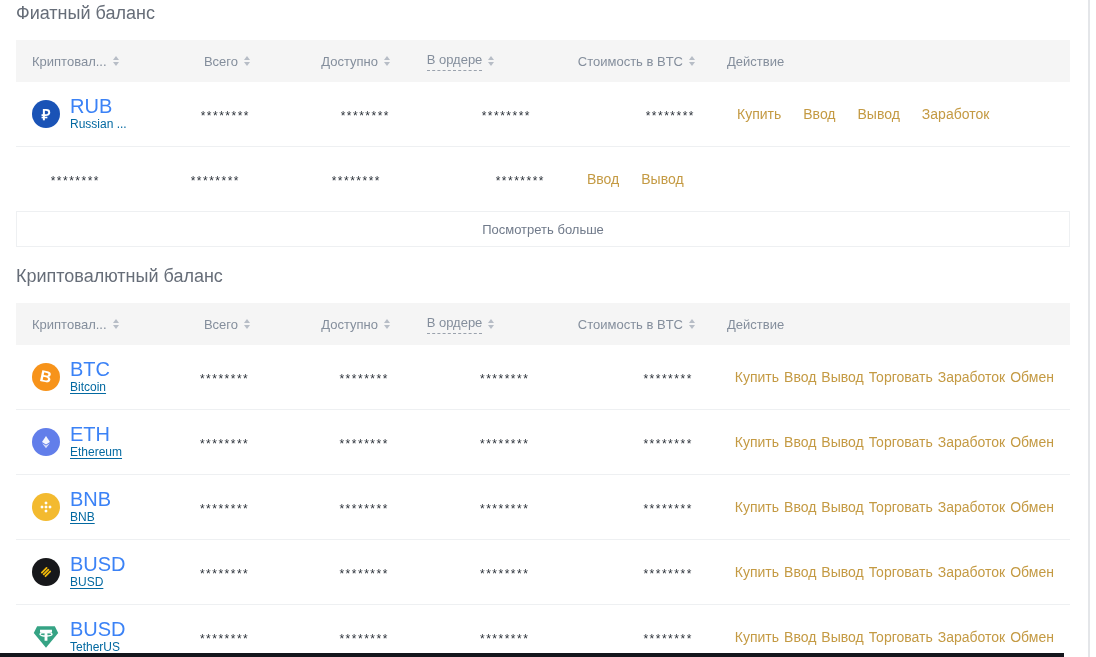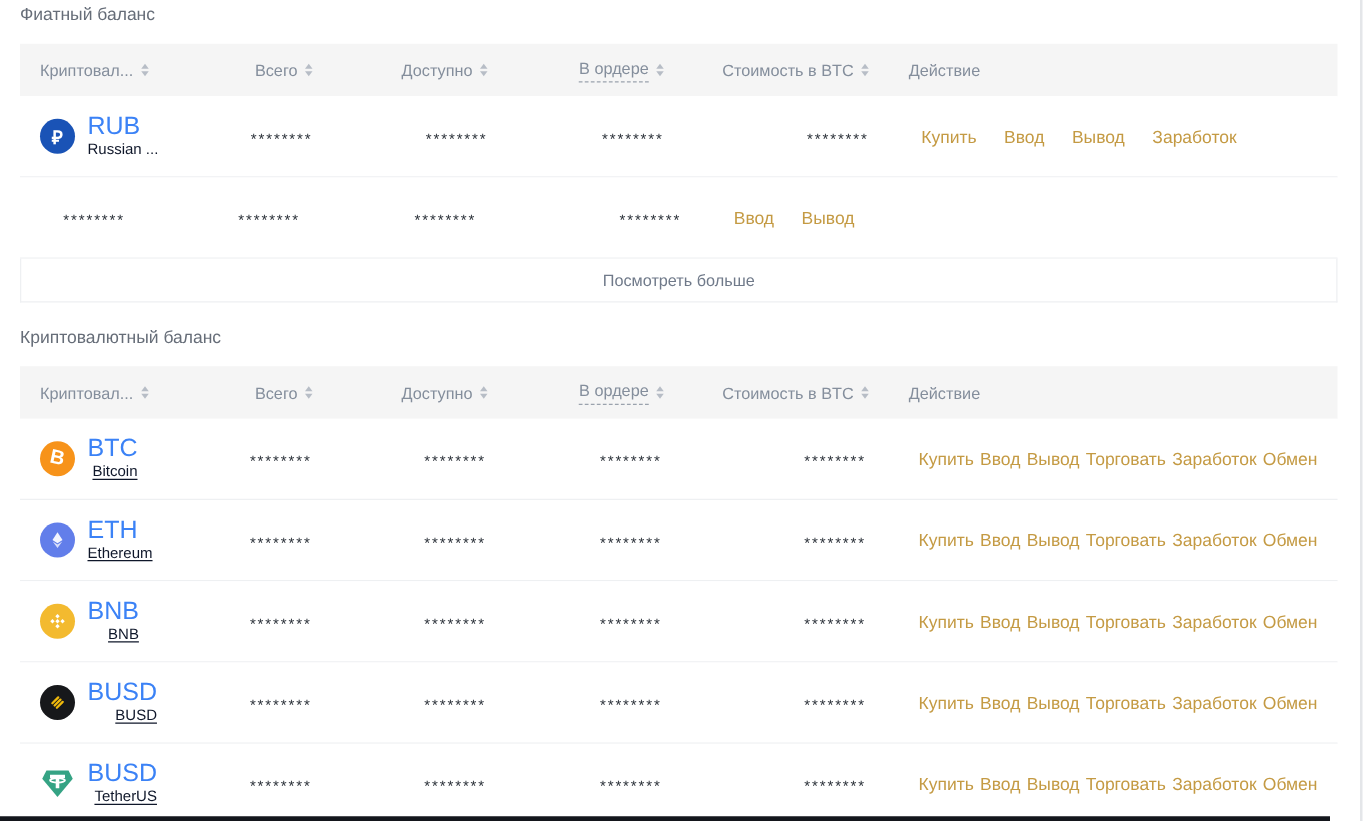--- a/index.html
+++ b/index.html
@@ -1,51 +1,51 @@
 <!DOCTYPE html>
 <html><head>
 <meta charset="utf-8">
 <style>
   * { box-sizing: border-box; margin: 0; padding: 0; }
   html,body { width:1096px; height:657px; background:#fff; overflow:hidden;
     font-family:"Liberation Sans", sans-serif; position:relative; }
   .content { position:absolute; left:16px; top:0; width:1054px; }
-  .section-title { font-size:14px; font-weight:400; color:#666d78; margin:3px 0 16px 0; }
+  .section-title { font-size:18px; font-weight:400; color:#666d78; margin:3px 0 16px 0; }
   .section-title.crypto { margin-top:19px; }
 
   .thead { display:flex; align-items:center; height:42px; background:#f5f5f5;
     padding:0 16px; font-size:13px; color:#848e9c; }
   .th { display:flex; align-items:center; white-space:nowrap; }
   .trow { display:flex; align-items:center; height:65px; padding:0 16px;
     border-bottom:1px solid #eef0f2; background:#fff; }
 
   .c1 { width:150px; }
   .c2 { width:68px;  justify-content:flex-end; text-align:right; }
   .c3 { width:140px; justify-content:flex-end; text-align:right; }
-  .c4 { width:141px; justify-content:flex-end; text-align:right; }
+  .c4 { width:141px; justify-content:center; text-align:right; }
   .c5 { width:164px; justify-content:flex-end; text-align:right; }
   .c6 { flex:1; padding-left:32px; }
 
   .sort { display:inline-flex; flex-direction:column; gap:2px; margin-left:6px; }
   .tri-up { width:0; height:0; border-left:3.5px solid transparent;
     border-right:3.5px solid transparent; border-bottom:4px solid #b7bdc6; }
   .tri-down { width:0; height:0; border-left:3.5px solid transparent;
     border-right:3.5px solid transparent; border-top:4px solid #b7bdc6; }
   .dash { border-bottom:1px dashed #9aa2ad; padding-bottom:3px; }
 
   .coin-cell { display:flex; align-items:center; gap:10px; }
   .coin-icon { width:28px; height:28px; border-radius:50%; flex:0 0 28px;
     display:flex; align-items:center; justify-content:center; color:#fff; }
   .coin-icon.small { width:22px; height:22px; flex-basis:22px; margin:0 3px; }
   .coin-icon.plain { border-radius:0; background:transparent !important; }
   .glyph-b { font-size:16px; font-weight:700; transform:rotate(12deg); display:block; }
   .glyph-rub { font-size:15px; font-weight:700; }
   .coin-text { display:flex; flex-direction:column; }
   .coin-symbol { font-size:20px; color:#3b82f6; line-height:18px; }
-  .coin-name { font-size:12px; color:#0f172a; line-height:15px; margin-top:2px;text-align:right; }
+  .coin-name { font-size:12px; color:#0369a1; line-height:15px; margin-top:2px; }
   .coin-name.link { text-decoration:underline; text-underline-offset:2px; cursor:pointer; }
 
   .masked { font-size:12px; color:#2b3139; letter-spacing:1.5px; padding-top:4px; }
 
   .actions { display:flex; align-items:center; white-space:nowrap; padding-left:42px; }
   .actions.fiat { gap:22px; }
   .actions.crypto { gap:5px; }
   .action-link { font-size:14px; color:#c49a43; cursor:pointer; }
 
   .show-more { height:35px; border:1px solid #eef0f2; border-top:none;

